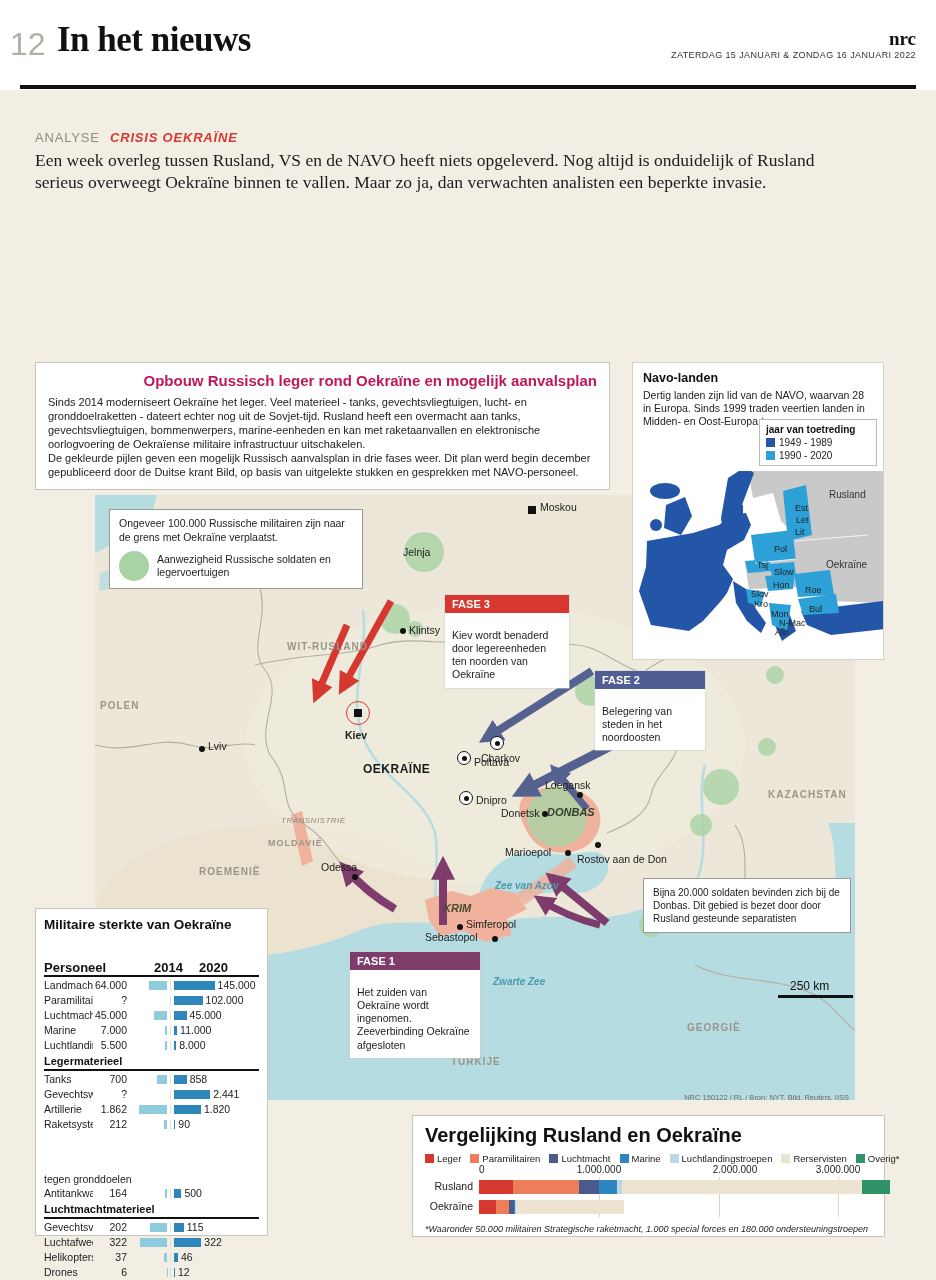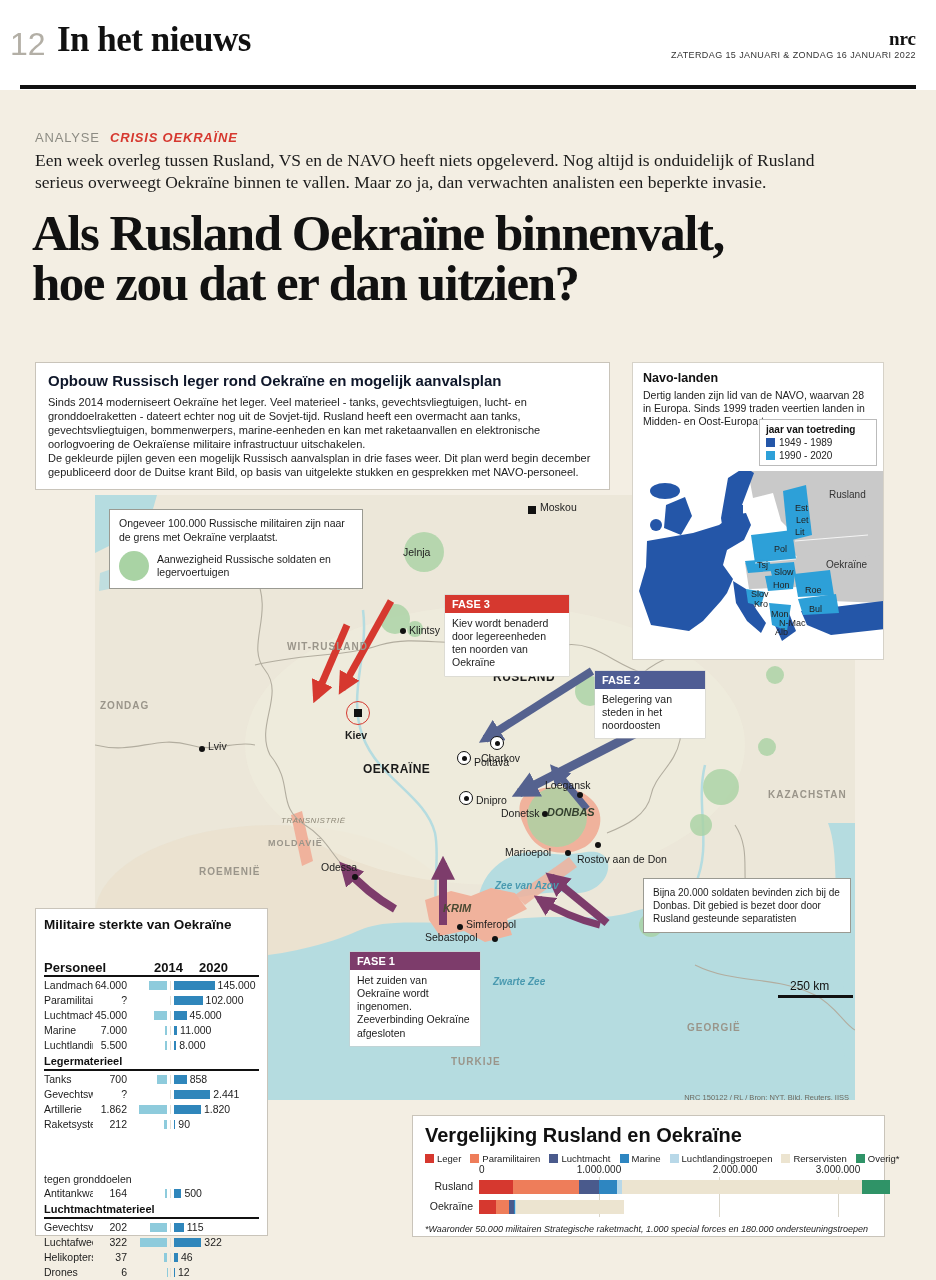--- a/index.html
+++ b/index.html
@@ -16,21 +16,21 @@
 
   
   .kicker { position:absolute; left:35px; top:130px; font-size:13px; letter-spacing:0.8px; }
   .kicker .k1 { color:#8d8c84; }
   .kicker .k2 { color:#d6382f; font-weight:700; margin-left:6px;font-style:italic; }
   .intro { position:absolute; left:35px; top:150px; width:810px; font-family:"Liberation Serif", serif; font-size:17.5px; line-height:1.25; color:#1c1c1c; }
   .headline { position:absolute; left:32px; top:208px; width:860px; font-family:"Liberation Serif", serif; font-weight:700; font-size:51px; line-height:0.99; letter-spacing:-1.5px; color:#111; }
 
   
   .info-box { position:absolute; left:35px; top:362px; width:575px; height:128px; background:#fff; border:1px solid #c9c4ba; padding:9px 12px; }
-  .info-box h3 { font-size:15px; color:#0f172a; margin-bottom:6px; }
+  .info-box h3 { font-size:15px; color:#be185d; margin-bottom:6px;text-align:right; }
   .info-box p { font-size:11px; line-height:1.28; color:#222; }
 
   
   .nato-box { position:absolute; left:632px; top:362px; width:252px; height:298px; background:#fff; border:1px solid #d6d2c8; z-index:6; overflow:hidden; }
   .nato-box h3 { font-size:12.5px; color:#111; margin:8px 10px 4px 10px; }
   .nato-box .desc { font-size:10.5px; line-height:1.25; color:#222; margin:0 10px; }
   .nato-map { position:absolute; left:0; top:108px; width:252px; height:190px; }
   .nato-legend { position:absolute; right:6px; top:56px; width:118px; background:#fff; border:1px solid #bbb; padding:4px 6px; z-index:3; }
   .nato-legend .lt { font-size:10px; font-weight:700; color:#111; }
   .nato-legend .lr { display:flex; align-items:center; gap:4px; font-size:10px; color:#222; margin-top:2px; }
@@ -52,21 +52,21 @@
   .sq { position:absolute; width:8px; height:8px; background:#111; z-index:3; }
   .cdot { position:absolute; width:14px; height:14px; background:#fff; border:1.5px solid #111; border-radius:50%; z-index:3; }
   .cdot i { position:absolute; left:3.5px; top:3.5px; width:5px; height:5px; background:#111; border-radius:50%; }
   .kiev-ring { position:absolute; width:24px; height:24px; border:1.5px solid #d6382f; border-radius:50%; z-index:3; }
   .kiev-ring i { position:absolute; left:7px; top:7px; width:8px; height:8px; background:#111; }
   .note { position:absolute; background:#fff; border:1px solid #9a9a92; padding:7px 9px; z-index:4; font-size:10.5px; line-height:1.3; color:#1c1c1c; }
   .note .legrow { display:flex; gap:8px; margin-top:7px; align-items:center; }
   .note .gcirc { width:30px; height:30px; border-radius:50%; background:#a9d3a4; flex:none; }
   .fase { position:absolute; z-index:4; width:124px; box-shadow:0 0 0 0.5px #ccc; }
   .fase .fh { color:#fff; font-weight:700; font-size:11px; padding:3px 7px; }
-  .fase .fb { background:#fff; font-size:10.5px; line-height:1.25; color:#1c1c1c; padding:4px 7px 6px 7px; }
+  .fase .fb { background:#fff; font-size:10.5px; line-height:1.25; color:#1c1c1c; padding:16px 7px 6px 7px; }
   .scalebar { position:absolute; z-index:3; }
   .scalebar .st { font-size:12px; color:#111; margin-bottom:2px; margin-left:12px; }
   .scalebar .sb { width:75px; height:3px; background:#111; }
   .attribution { position:absolute; right:6px; top:598px; font-size:7.5px; color:#6d6a60; z-index:3; }
 
   
   .stbl { position:absolute; left:35px; top:908px; width:233px; height:328px; background:#fff; border:1px solid #c9c4ba; padding:8px 8px 6px 8px; z-index:5; }
   .stbl h3 { font-size:13.5px; color:#111; margin-bottom:5px; }
   .thead { display:flex; font-size:13px; font-weight:700; color:#111; border-bottom:2px solid #111; padding-bottom:0;margin-top:28px; }
   .thead .hl { flex:1; } .thead .h14 { width:78px; text-align:right; padding-right:16px; } .thead .h20 { width:60px; text-align:left; }
@@ -109,24 +109,20 @@
   <div class="hdr-title">In het nieuws</div>
   <div class="hdr-brand">nrc</div>
   <div class="hdr-date">ZATERDAG 15 JANUARI  &amp;  ZONDAG 16 JANUARI 2022</div>
   <div class="hdr-rule"></div>
 
   <div class="kicker">
     <span class="k1">ANALYSE</span>
     <span class="k2">CRISIS OEKRAÏNE</span>
   </div>
   <div class="intro">Een week overleg tussen Rusland, VS en de NAVO heeft niets opgeleverd. Nog altijd is onduidelijk of Rusland serieus overweegt Oekraïne binnen te vallen. Maar zo ja, dan verwachten analisten een beperkte invasie.</div>
-  <div class="headline">
-    <div>Als Rusland Oekraïne binnenvalt,</div>
-    <div>hoe zou dat er dan uitzien?</div>
-  </div>
 
   <div class="info-box">
     <h3>Opbouw Russisch leger rond Oekraïne en mogelijk aanvalsplan</h3>
     <p>Sinds 2014 moderniseert Oekraïne het leger. Veel materieel - tanks, gevechtsvliegtuigen, lucht- en gronddoelraketten - dateert echter nog uit de Sovjet-tijd. Rusland heeft een overmacht aan tanks, gevechtsvliegtuigen, bommenwerpers, marine-eenheden en kan met raketaanvallen en elektronische oorlogvoering de Oekraïense militaire infrastructuur uitschakelen.</p>
     <p>De gekleurde pijlen geven een mogelijk Russisch aanvalsplan in drie fases weer. Dit plan werd begin december gepubliceerd door de Duitse krant Bild, op basis van uitgelekte stukken en gesprekken met NAVO-personeel.</p>
   </div>
 
   <div class="map">
     <svg class="base" width="760" height="605" viewBox="0 0 760 605">
       <defs>
@@ -244,21 +240,21 @@
     <div class="dot" style="left:470px; top:355px;"></div>
     <div class="dot" style="left:500px; top:347px;"></div>
     <div class="dot" style="left:362px; top:429px;"></div>
     <div class="dot" style="left:397px; top:441px;"></div>
 
     <div class="mlab" style="left:445px; top:6px;">Moskou</div>
     <div class="mlab" style="left:308px; top:51px;">Jelnja</div>
     <div class="mlab" style="left:314px; top:129px;">Klintsy</div>
     <div class="mlab country" style="left:192px; top:146px;">WIT-RUSLAND</div>
     <div class="mlab country-dark" style="left:398px; top:175px;">RUSLAND</div>
-    <div class="mlab country" style="left:5px; top:205px;">ZONDAG</div>
+    <div class="mlab country" style="left:5px; top:205px;">POLEN</div>
     <div class="mlab" style="left:510px; top:203px;">Soemy</div>
     <div class="mlab" style="left:113px; top:245px;">Lviv</div>
     <div class="mlab city-bold" style="left:250px; top:234px;">Kiev</div>
     <div class="mlab" style="left:386px; top:257px;">Charkov</div>
     <div class="mlab" style="left:379px; top:261px;">Poltava</div>
     <div class="mlab country-dark" style="left:268px; top:267px;">OEKRAÏNE</div>
     <div class="mlab" style="left:381px; top:299px;">Dnipro</div>
     <div class="mlab" style="left:450px; top:284px;">Loegansk</div>
     <div class="mlab" style="left:406px; top:312px;">Donetsk</div>
     <div class="mlab region" style="left:452px; top:311px;">DONBAS</div>

